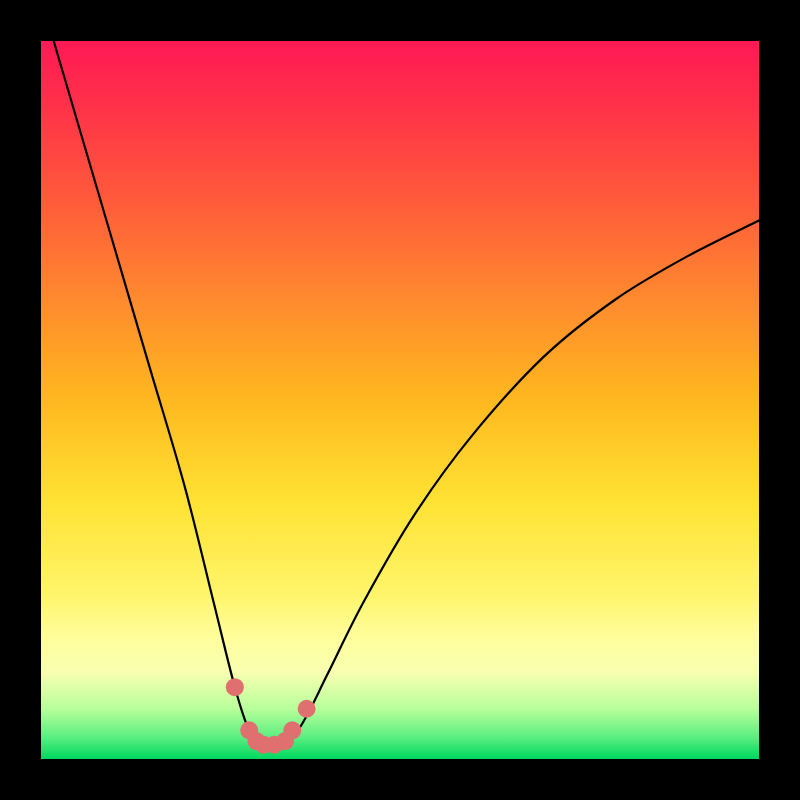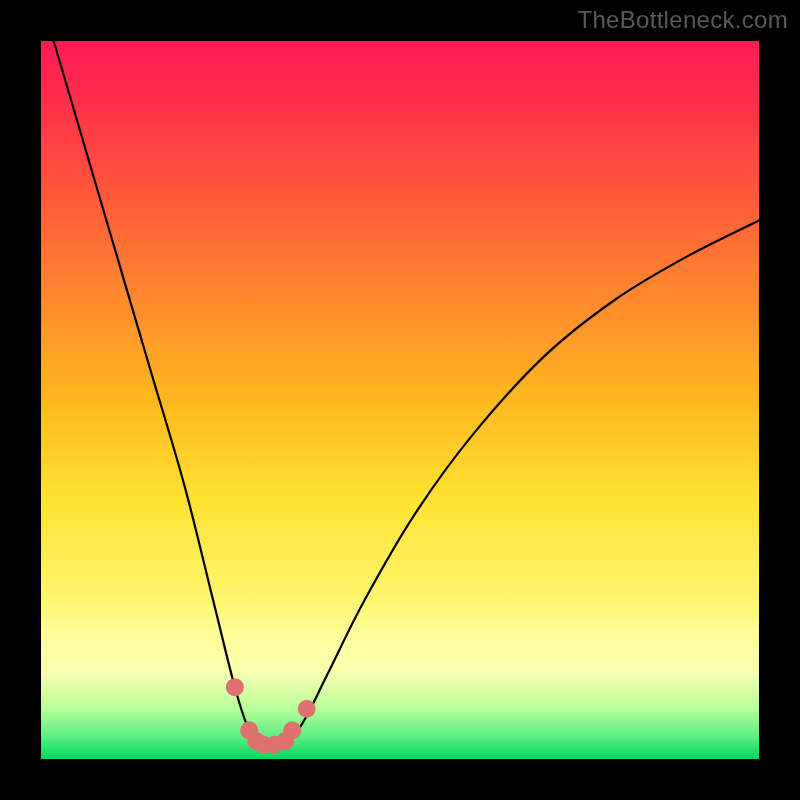--- a/index.html
+++ b/index.html
@@ -57,21 +57,20 @@
   svg.curve {
     position: absolute;
     left: 0; top: 0;
   }
 </style>
 </head>
 <body>
 
 <div class="stage">
 
-  <div class="watermark">TheBottleneck.com</div>
 
   <div class="plot-area">
     <div class="gradient"></div>
     <svg class="curve" width="718" height="718" viewBox="0 0 718 718" preserveAspectRatio="none">
       <path id="curve-path" d="M 0,-43.08000000000004 C 5.983333333333333,-22.736666666666697 23.93333333333333,38.29333333333335 35.9,78.98000000000002 C 47.86666666666667,119.66666666666669 59.83333333333333,160.3533333333333 71.8,201.03999999999996 C 83.76666666666667,241.72666666666663 95.73333333333333,282.4133333333333 107.7,323.09999999999997 C 119.66666666666667,363.78666666666663 132.82999999999998,405.67 143.6,445.16 C 154.37,484.65000000000003 163.94333333333333,526.5333333333333 172.32,560.04 C 180.69666666666666,593.5466666666666 187.87666666666667,624.6600000000001 193.86,646.2 C 199.84333333333336,667.74 203.43333333333334,679.7066666666667 208.22,689.28 C 213.00666666666666,698.8533333333332 217.79333333333335,701.2466666666667 222.58,703.64 C 227.36666666666667,706.0333333333333 232.15333333333334,704.8366666666666 236.94,703.64 C 241.72666666666666,702.4433333333334 246.51333333333332,701.2466666666667 251.29999999999998,696.46 C 256.08666666666664,691.6733333333334 259.6766666666667,685.6899999999999 265.66,674.92 C 271.6433333333334,664.15 277.62666666666667,650.9866666666667 287.2,631.84 C 296.7733333333333,612.6933333333334 308.74,586.3666666666667 323.1,560.04 C 337.46000000000004,533.7133333333333 355.41,501.4033333333333 373.36,473.88 C 391.31,446.3566666666667 409.26,421.22666666666663 430.8,394.9 C 452.34000000000003,368.5733333333333 478.66666666666663,338.65666666666664 502.59999999999997,315.91999999999996 C 526.5333333333333,293.1833333333333 550.4666666666666,275.23333333333335 574.4,258.48 C 598.3333333333334,241.7266666666667 622.2666666666667,228.56333333333336 646.2,215.40000000000003 C 670.1333333333334,202.2366666666667 706.0333333333333,185.48333333333335 718,179.5" fill="none" stroke="#000" stroke-width="2.2" stroke-linecap="round" stroke-linejoin="round"></path>
       <g id="marker-group">
           <circle cx="193.86" cy="646.2" r="9" fill="#e07070"></circle>
           <circle cx="208.22" cy="689.28" r="9" fill="#e07070"></circle>
           <circle cx="215.4" cy="700.05" r="9" fill="#e07070"></circle>
           <circle cx="222.58" cy="703.64" r="9" fill="#e07070"></circle>

